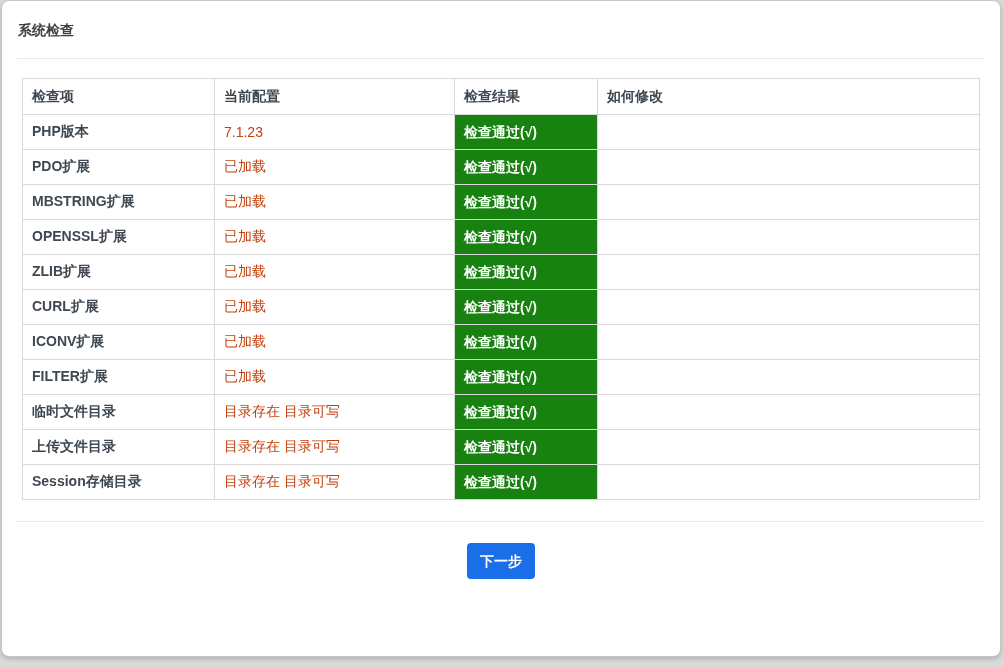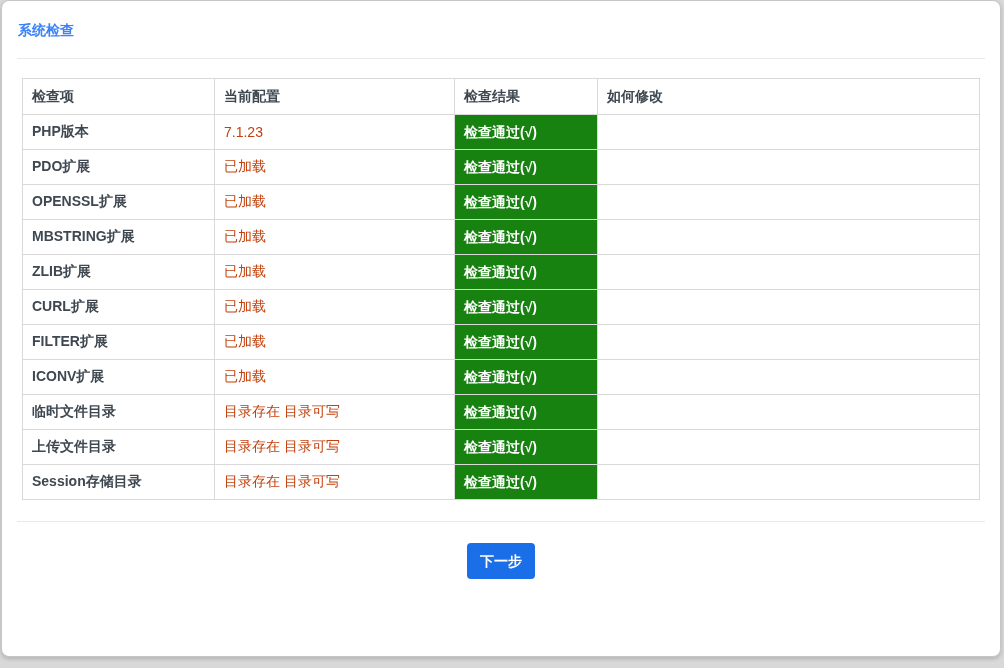--- a/index.html
+++ b/index.html
@@ -23,21 +23,21 @@
     box-shadow: 0 2px 4px rgba(0,0,0,0.18);
     overflow: hidden;
   }
   .content {
     padding: 0 15px;
   }
   .page-title {
     margin: 22px 0 0 1px;
     font-size: 14px;
     font-weight: bold;
-    color: #3b82f6;
+    color: #404040;
     line-height: 15px;
   }
   .divider {
     border: none;
     border-top: 1px solid #e9e9e9;
     margin: 20px 0 0 0;
     height: 0;
   }
   .divider-bottom {
     border: none;
@@ -150,66 +150,66 @@
         <td class="config-cell">已加载</td>
         <td class="result-cell">
           <span class="pass-badge">检查通过(√)</span>
         </td>
         <td class="fix-cell"></td>
       </tr>
 
 
 
       <tr>
+        <td class="item-cell">MBSTRING扩展</td>
+        <td class="config-cell">已加载</td>
+        <td class="result-cell">
+          <span class="pass-badge">检查通过(√)</span>
+        </td>
+        <td class="fix-cell"></td>
+      </tr>
+
+      <tr>
         <td class="item-cell">OPENSSL扩展</td>
         <td class="config-cell">已加载</td>
         <td class="result-cell">
           <span class="pass-badge">检查通过(√)</span>
         </td>
         <td class="fix-cell"></td>
       </tr>
 
       <tr>
-        <td class="item-cell">MBSTRING扩展</td>
-        <td class="config-cell">已加载</td>
-        <td class="result-cell">
-          <span class="pass-badge">检查通过(√)</span>
-        </td>
-        <td class="fix-cell"></td>
-      </tr>
-
-      <tr>
         <td class="item-cell">ZLIB扩展</td>
         <td class="config-cell">已加载</td>
         <td class="result-cell">
           <span class="pass-badge">检查通过(√)</span>
         </td>
         <td class="fix-cell"></td>
       </tr>
 
       <tr>
         <td class="item-cell">CURL扩展</td>
         <td class="config-cell">已加载</td>
         <td class="result-cell">
           <span class="pass-badge">检查通过(√)</span>
         </td>
         <td class="fix-cell"></td>
       </tr>
 
       <tr>
+        <td class="item-cell">ICONV扩展</td>
+        <td class="config-cell">已加载</td>
+        <td class="result-cell">
+          <span class="pass-badge">检查通过(√)</span>
+        </td>
+        <td class="fix-cell"></td>
+      </tr>
+
+      <tr>
         <td class="item-cell">FILTER扩展</td>
-        <td class="config-cell">已加载</td>
-        <td class="result-cell">
-          <span class="pass-badge">检查通过(√)</span>
-        </td>
-        <td class="fix-cell"></td>
-      </tr>
-
-      <tr>
-        <td class="item-cell">ICONV扩展</td>
         <td class="config-cell">已加载</td>
         <td class="result-cell">
           <span class="pass-badge">检查通过(√)</span>
         </td>
         <td class="fix-cell"></td>
       </tr>
 
       <tr>
         <td class="item-cell">临时文件目录</td>
         <td class="config-cell">目录存在 目录可写</td>

